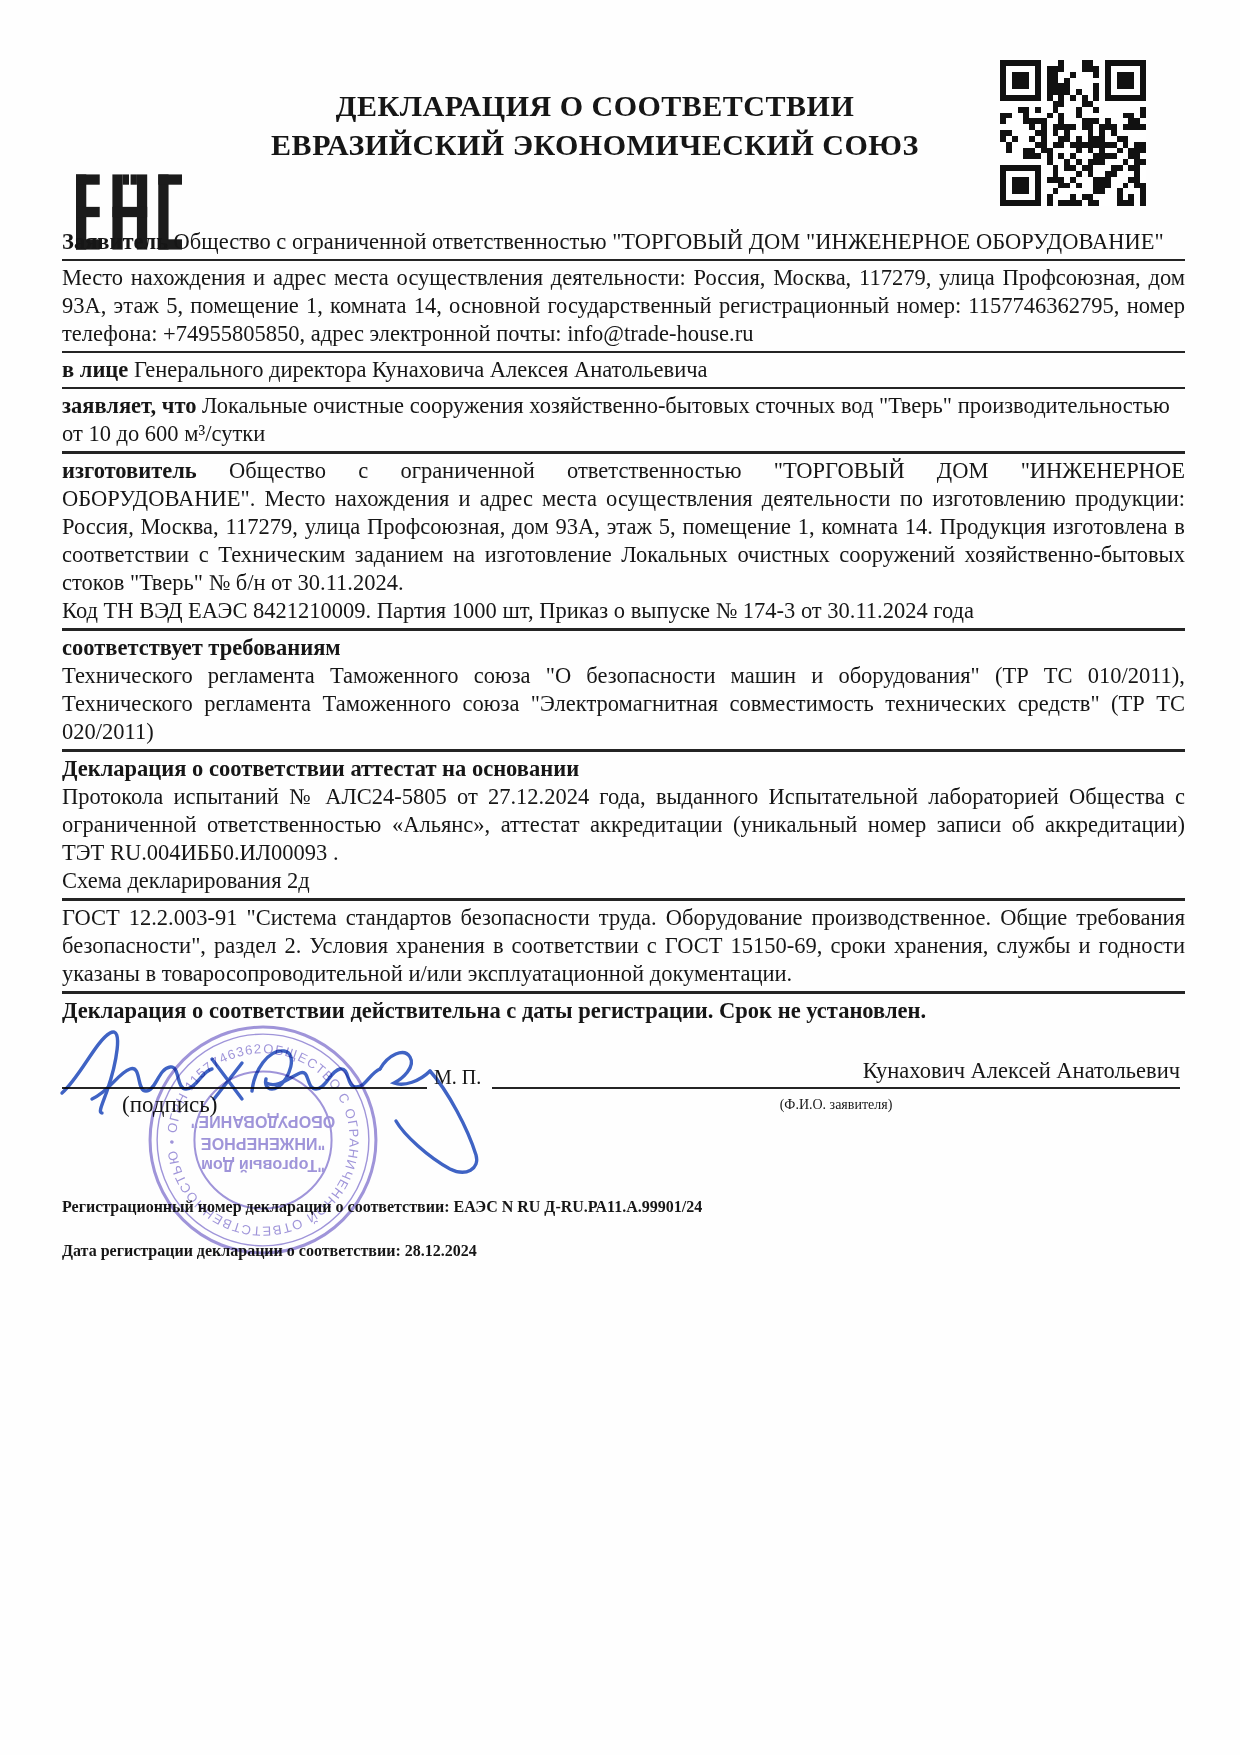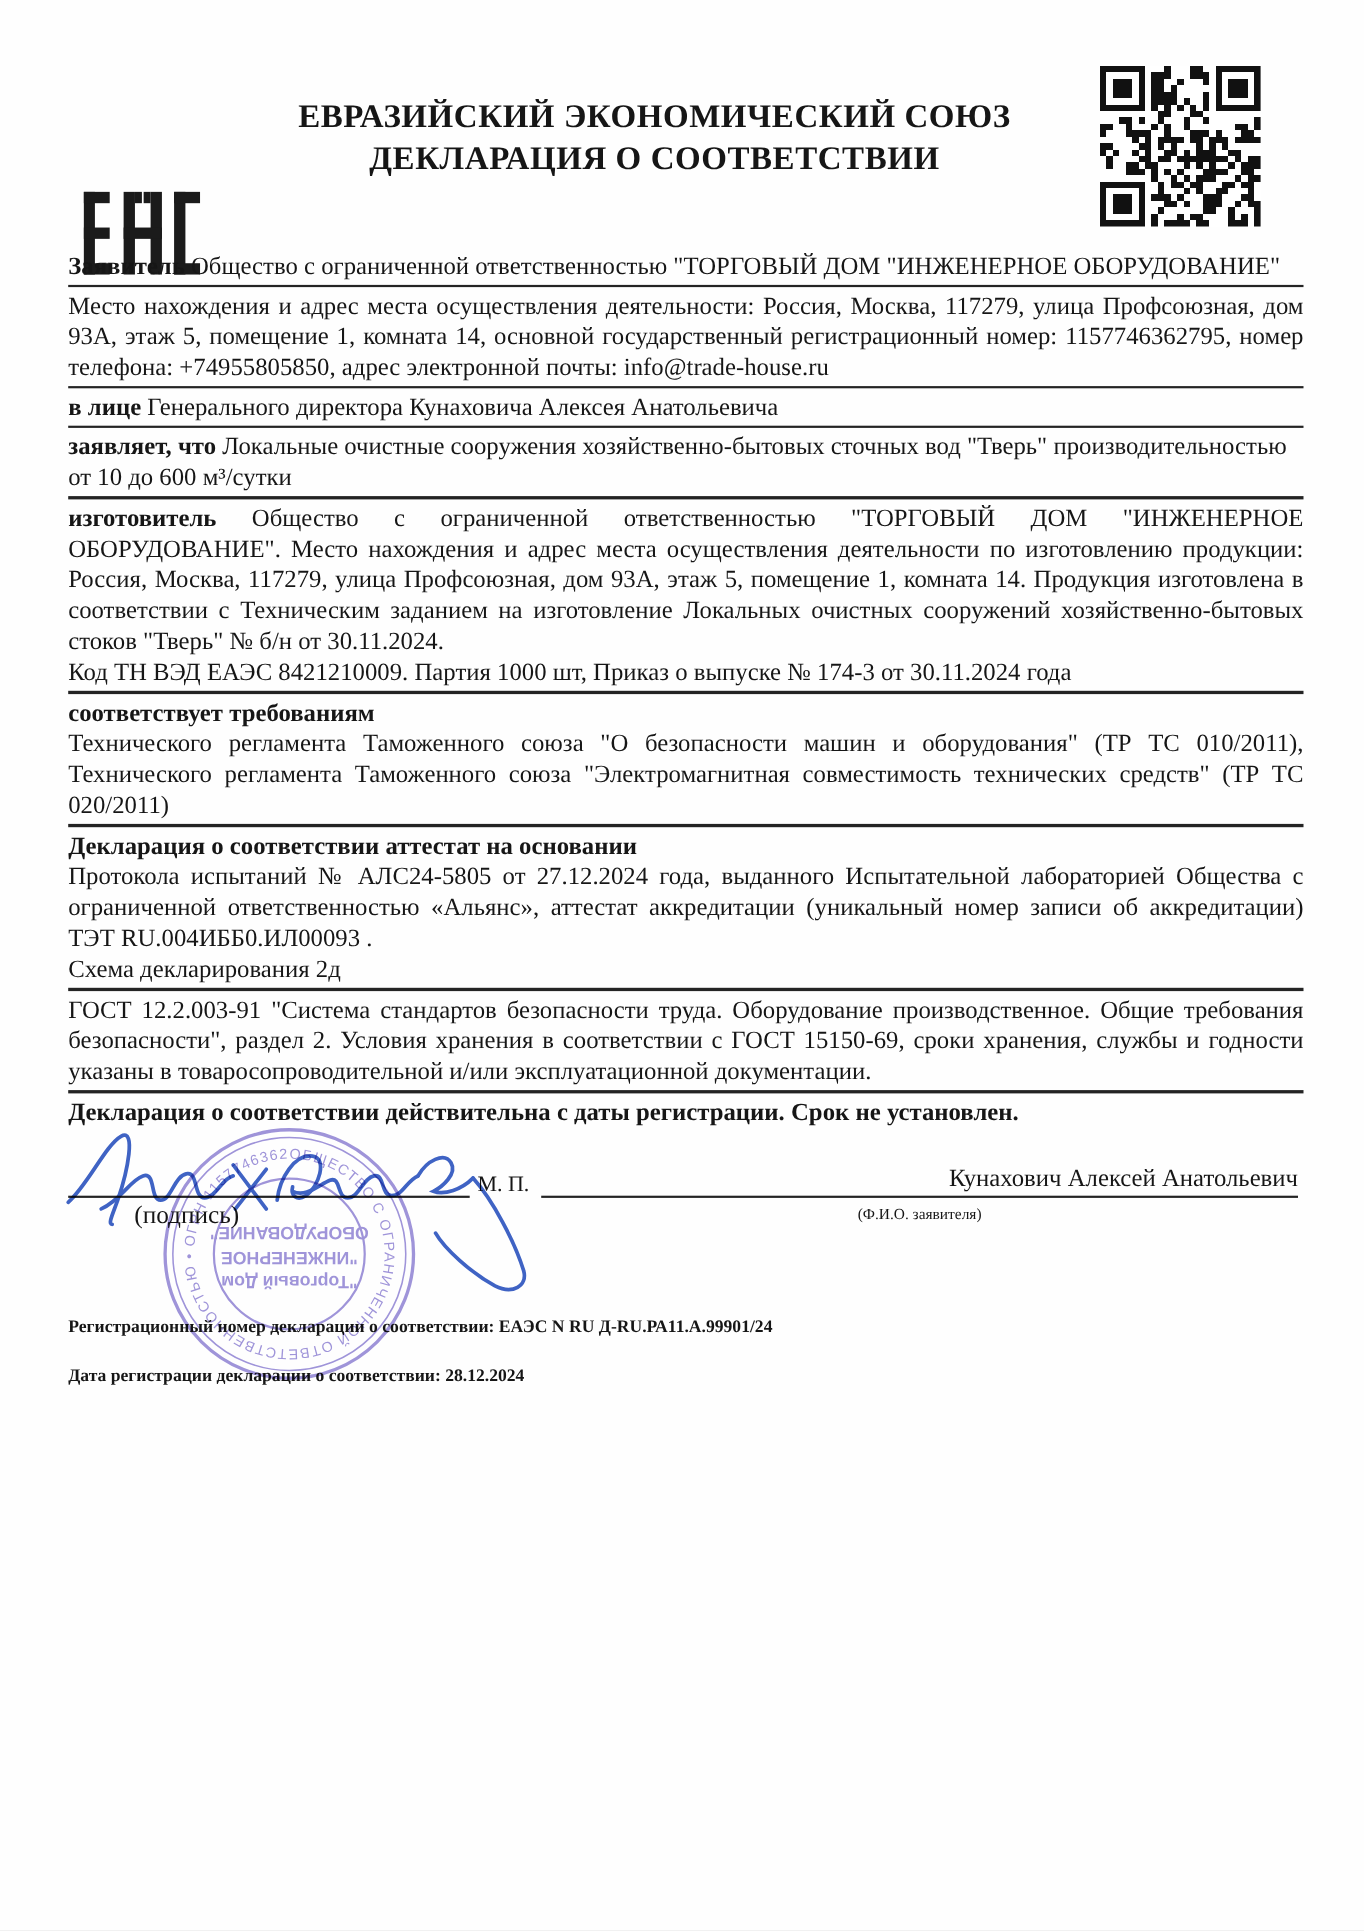--- a/index.html
+++ b/index.html
@@ -60,22 +60,22 @@
       <rect x="59" y="0" width="8" height="13"></rect>
       <rect x="69" y="0" width="8" height="13"></rect>
 
       <rect x="104" y="0" width="13" height="95"></rect>
       <rect x="104" y="0" width="30" height="13"></rect>
       <rect x="104" y="82" width="30" height="13"></rect>
     </svg>
   </div>
 
   <div class="title-block">
+    <div>ДЕКЛАРАЦИЯ О СООТВЕТСТВИИ</div>
     <div>ЕВРАЗИЙСКИЙ ЭКОНОМИЧЕСКИЙ СОЮЗ</div>
-    <div>ДЕКЛАРАЦИЯ О СООТВЕТСТВИИ</div>
   </div>
 
   <div class="qr">
     <svg id="qr-svg" viewBox="0 0 25 25" width="146" height="146" xmlns="http://www.w3.org/2000/svg" shape-rendering="crispEdges">
         <rect x="0" y="0" width="25" height="25" fill="#ffffff"></rect>
         <rect x="10" y="0" width="1" height="1" fill="#111"></rect>
         <rect x="14" y="0" width="1" height="1" fill="#111"></rect>
         <rect x="15" y="0" width="1" height="1" fill="#111"></rect>
         <rect x="8" y="1" width="1" height="1" fill="#111"></rect>
         <rect x="9" y="1" width="1" height="1" fill="#111"></rect>

